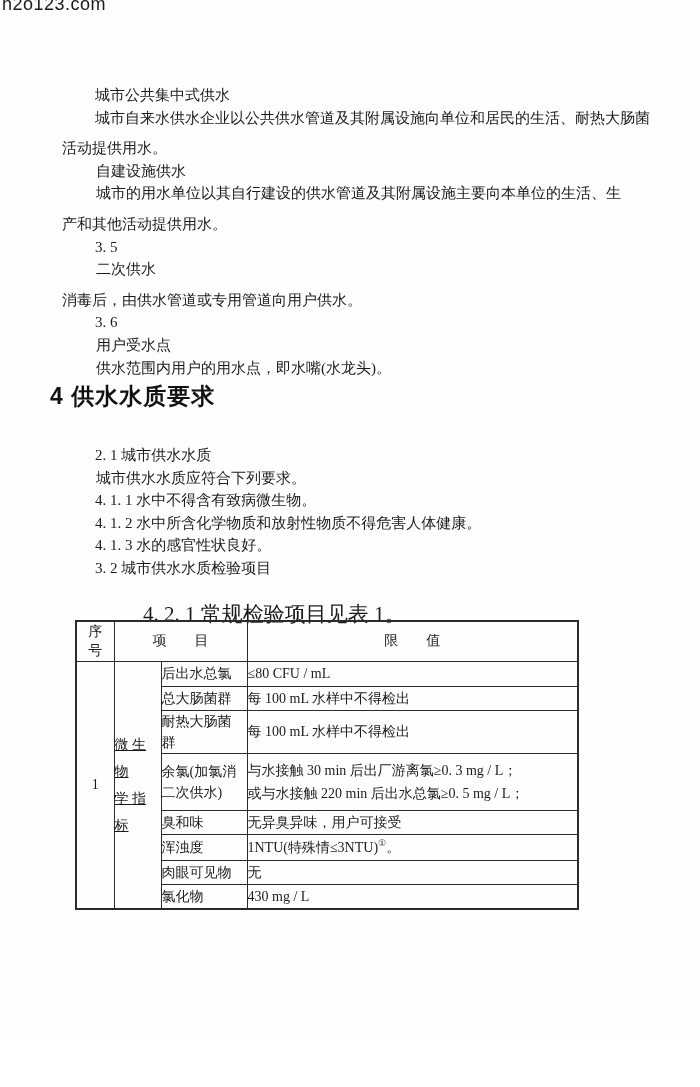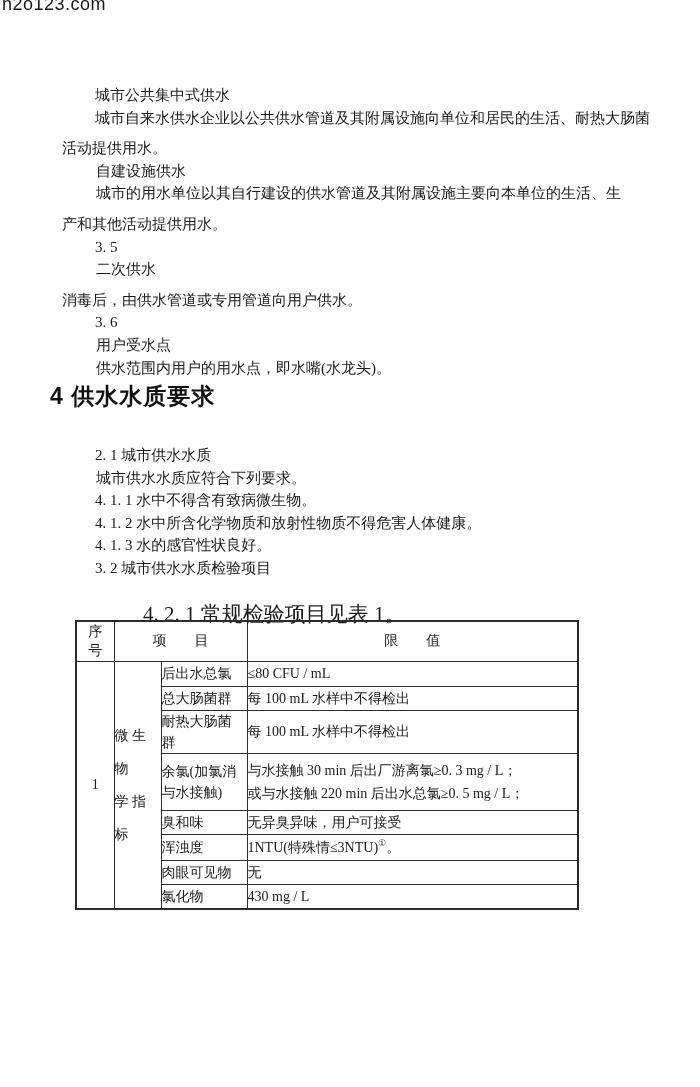--- a/index.html
+++ b/index.html
@@ -24,21 +24,21 @@
     font-weight:bold; font-size:23px; color:#111; letter-spacing:1px;text-align:center;
   }
   .table-intro { position:absolute; left:95px; top:600px; font-size:21px; white-space:nowrap;margin-left:48px; }
   table.spec {
     position:absolute; left:75px; top:620px; width:502px;
     border-collapse:collapse; table-layout:fixed;
     font-size:14px; color:#1b1b1b; border:2px solid #2b2b2b;
   }
   table.spec td { border:1px solid #2b2b2b; vertical-align:middle; padding:0; }
   td.c-no   { text-align:center; }
-  td.c-cat  { white-space:pre-line; line-height:33px; padding-left:4px; padding-right:2px; }
+  td.c-cat  { white-space:pre-line; line-height:27px; padding-left:4px; padding-right:2px;text-decoration:underline; }
   td.c-item { white-space:pre-line; line-height:21px; padding-left:9px; padding-right:4px; }
   td.c-lim  { white-space:pre-line; line-height:23px; padding-left:11px; padding-right:4px; }
   tr.hdr td { text-align:center; }
   td.h-no   { white-space:pre-line; line-height:19px; }
   sup.note { font-size:9px; vertical-align:super; line-height:0; }
   .pageno { position:absolute; left:656px; top:1052px; font-size:14px; color:#222; }
 </style>
 </head>
 <body>
 
@@ -101,21 +101,21 @@
       <td class="c-item">总大肠菌群</td>
       <td class="c-lim">每 100 mL 水样中不得检出</td>
     </tr>
     <tr style="height:41px">
       <td class="c-item">耐热大肠菌
 群</td>
       <td class="c-lim">每 100 mL 水样中不得检出</td>
     </tr>
     <tr style="height:57px">
       <td class="c-item">余氯(加氯消
-与水接触)</td>
+二次供水)</td>
       <td class="c-lim">与水接触 30 min 后出厂游离氯≥0. 3 mg / L；
 或与水接触 220 min 后出水总氯≥0. 5 mg / L；</td>
     </tr>
     <tr style="height:24px">
       <td class="c-item">臭和味</td>
       <td class="c-lim">无异臭异味，用户可接受</td>
     </tr>
     <tr style="height:26px">
       <td class="c-item">浑浊度</td>
       <td class="c-lim"><span>1NTU(特殊情≤3NTU)</span><sup class="note">①</sup><span>。</span></td>

